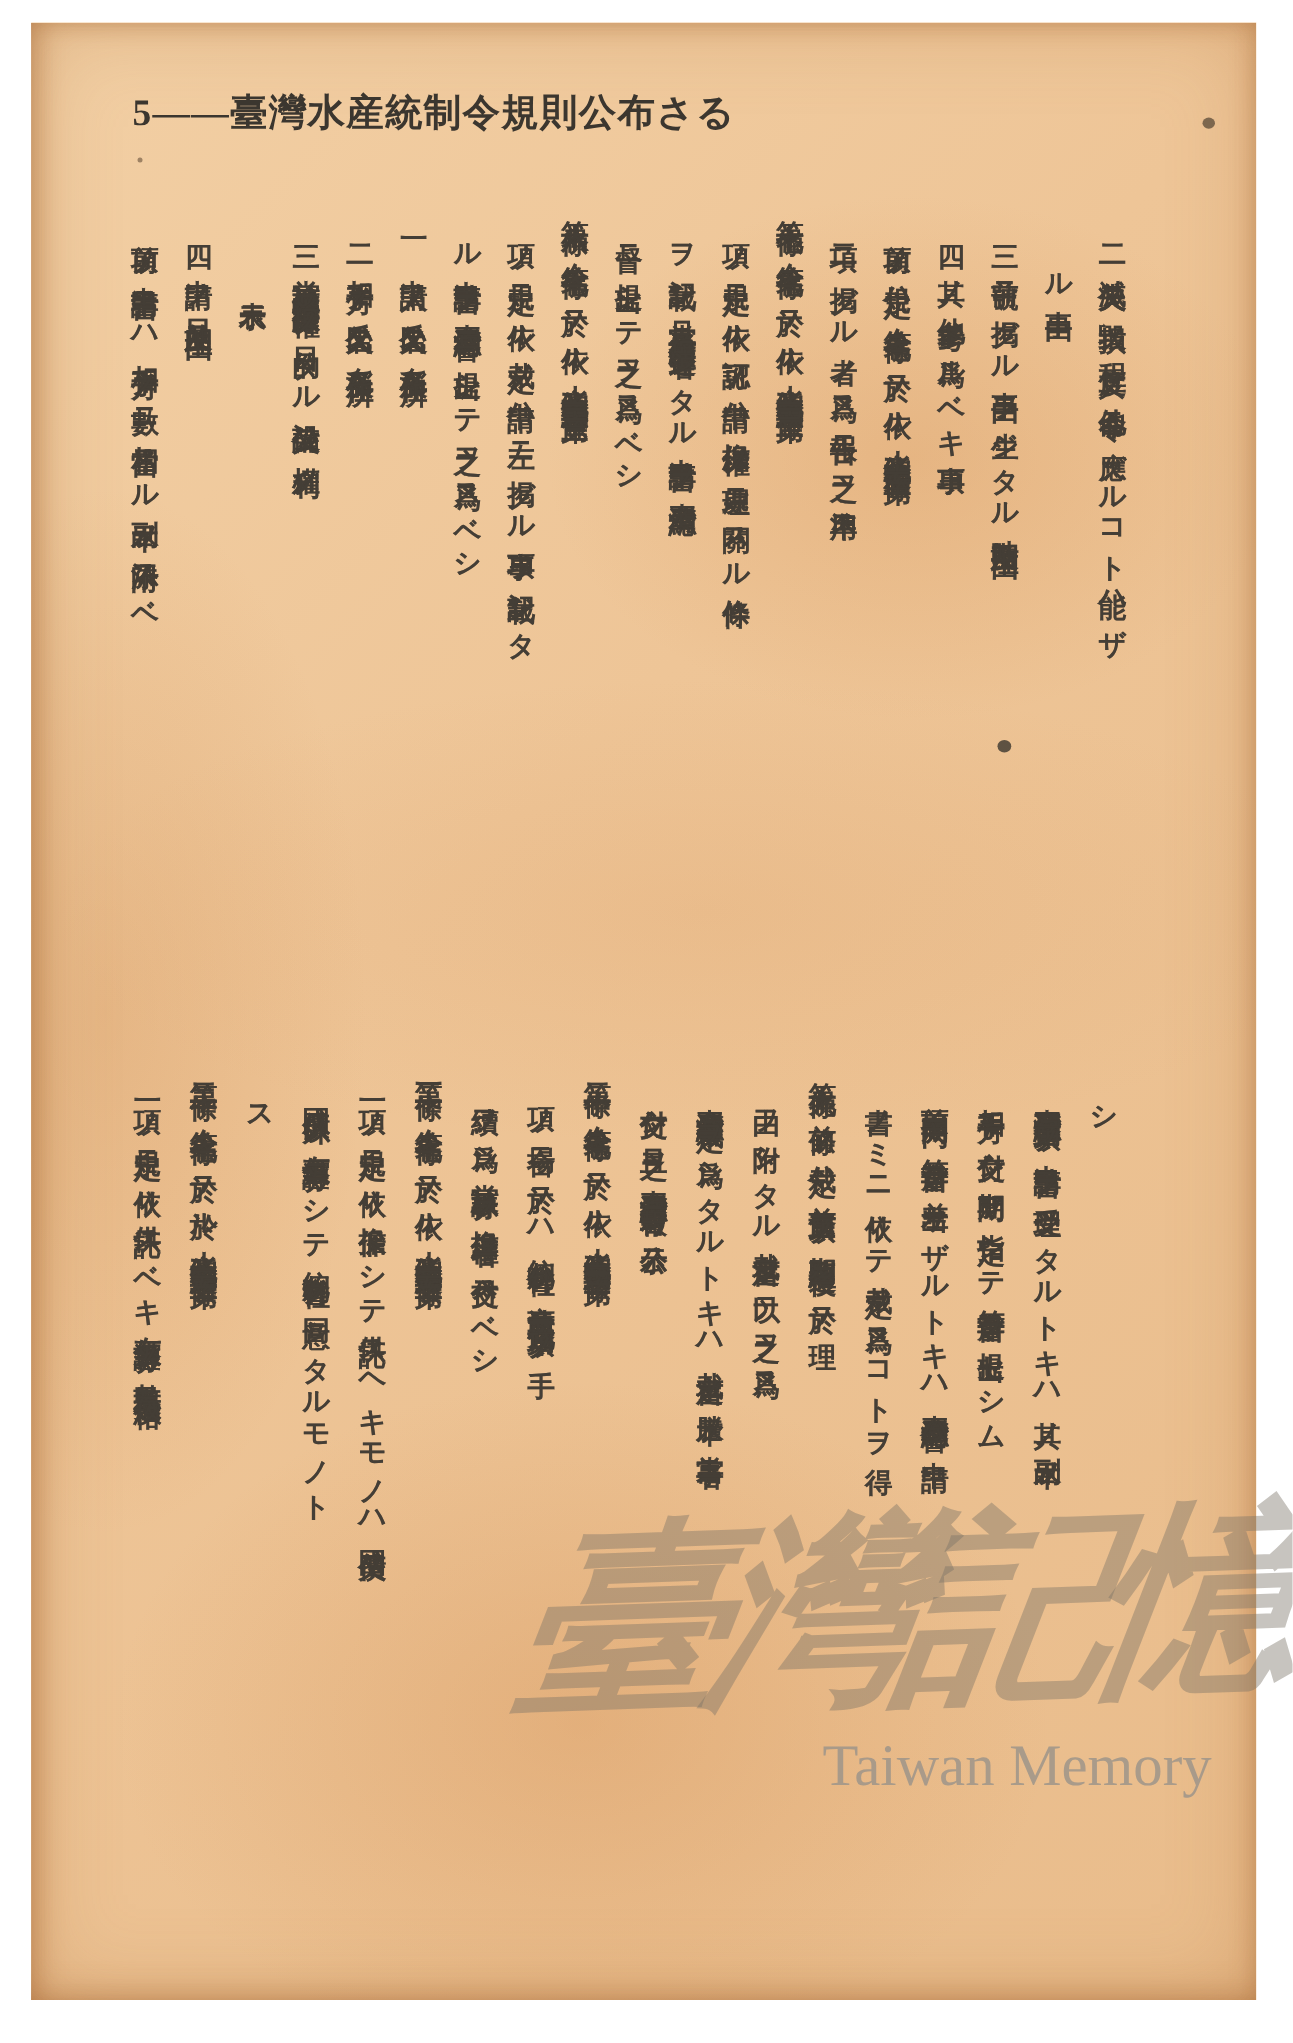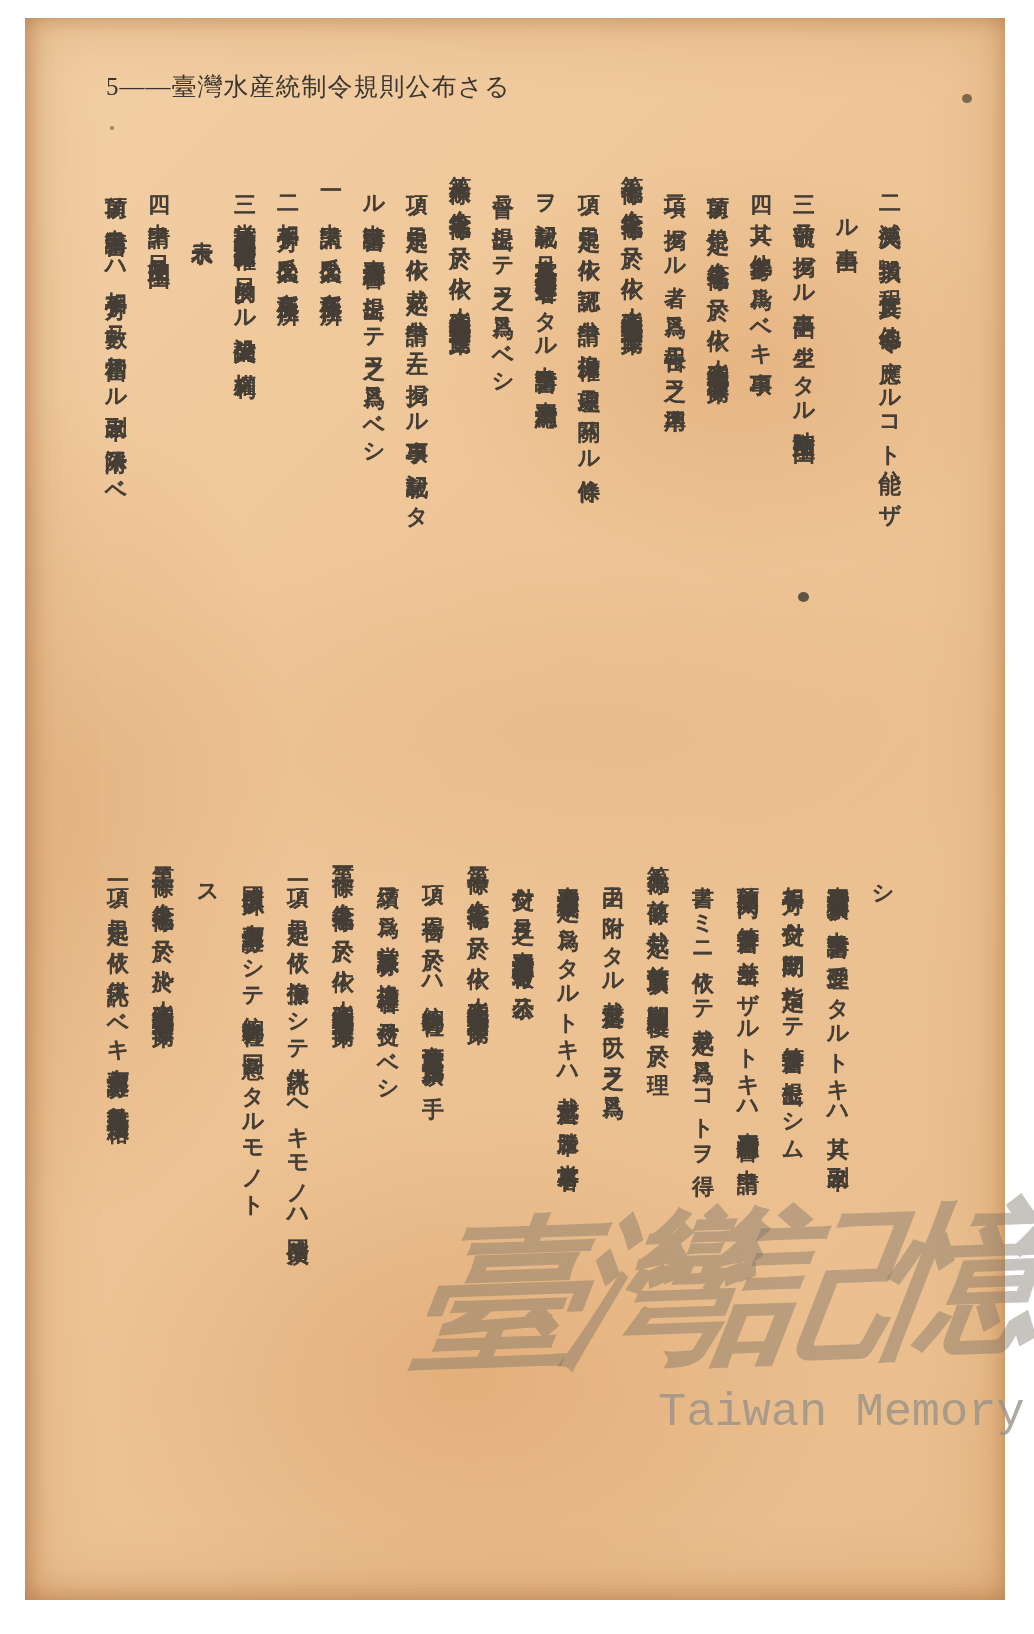--- a/index.html
+++ b/index.html
@@ -18,21 +18,21 @@
       linear-gradient(135deg, #f2cfa4 0%, #eec597 40%, #e9bc8b 100%);
     box-shadow:
       inset 0 0 70px rgba(170,105,50,0.30),
       inset 14px 0 22px -8px rgba(160,95,45,0.38),
       inset -10px 0 20px -8px rgba(160,95,45,0.26),
       inset 0 -14px 26px -10px rgba(160,95,45,0.30),
       inset 0 10px 20px -8px rgba(160,95,45,0.22);
   }
   .header {
     position:absolute; left:106px; top:70px;
-    font-size:25px; font-weight:normal; color:#3b362f; letter-spacing:1px;
+    font-size:30px; font-weight:bold; color:#3b362f; letter-spacing:1px;
     white-space:nowrap;
   }
   .vblock { position:absolute; writing-mode:vertical-rl; text-orientation:upright; }
   .vblock .col {
     white-space:nowrap;
     font-size:22px; font-weight:600; color:#443e36;
     letter-spacing:2.5px;
     text-shadow:0 0 0.5px rgba(70,60,50,0.55);
   }
   .block1 { top:158px; right:122px; height:680px; }
@@ -46,21 +46,21 @@
   .watermark-layer { position:absolute; left:0; top:0; width:100%; height:100%; pointer-events:none; }
   .wm-script {
     position:absolute; left:418px; top:1178px;
     font-size:165px; font-style:italic; font-weight:bold;
     letter-spacing:-12px; white-space:nowrap;
     color:rgba(122,114,103,0.42);
     transform:skewX(-10deg) rotate(-2deg);
   }
   .wm-latin {
     position:absolute; left:658px; top:1386px;
-    font-family:Liberation Mono, monospace;
+    font-family:Liberation Serif, serif;
     font-size:47px; color:rgba(152,146,138,0.80); white-space:nowrap;
   }
   .wm-outline {
     position:absolute; left:414px; top:1418px;
     font-size:64px; font-weight:bold; letter-spacing:4px; white-space:nowrap;
     color:transparent; -webkit-text-stroke:2.5px rgba(158,151,142,0.70);
   }
   .speck { position:absolute; border-radius:50%; }
   .speck1 { left:962px; top:94px;  width:10px; height:9px;  background:#6a5742; opacity:0.85; }
   .speck2 { left:798px; top:592px; width:11px; height:10px; background:#4f463a; opacity:0.9; }

